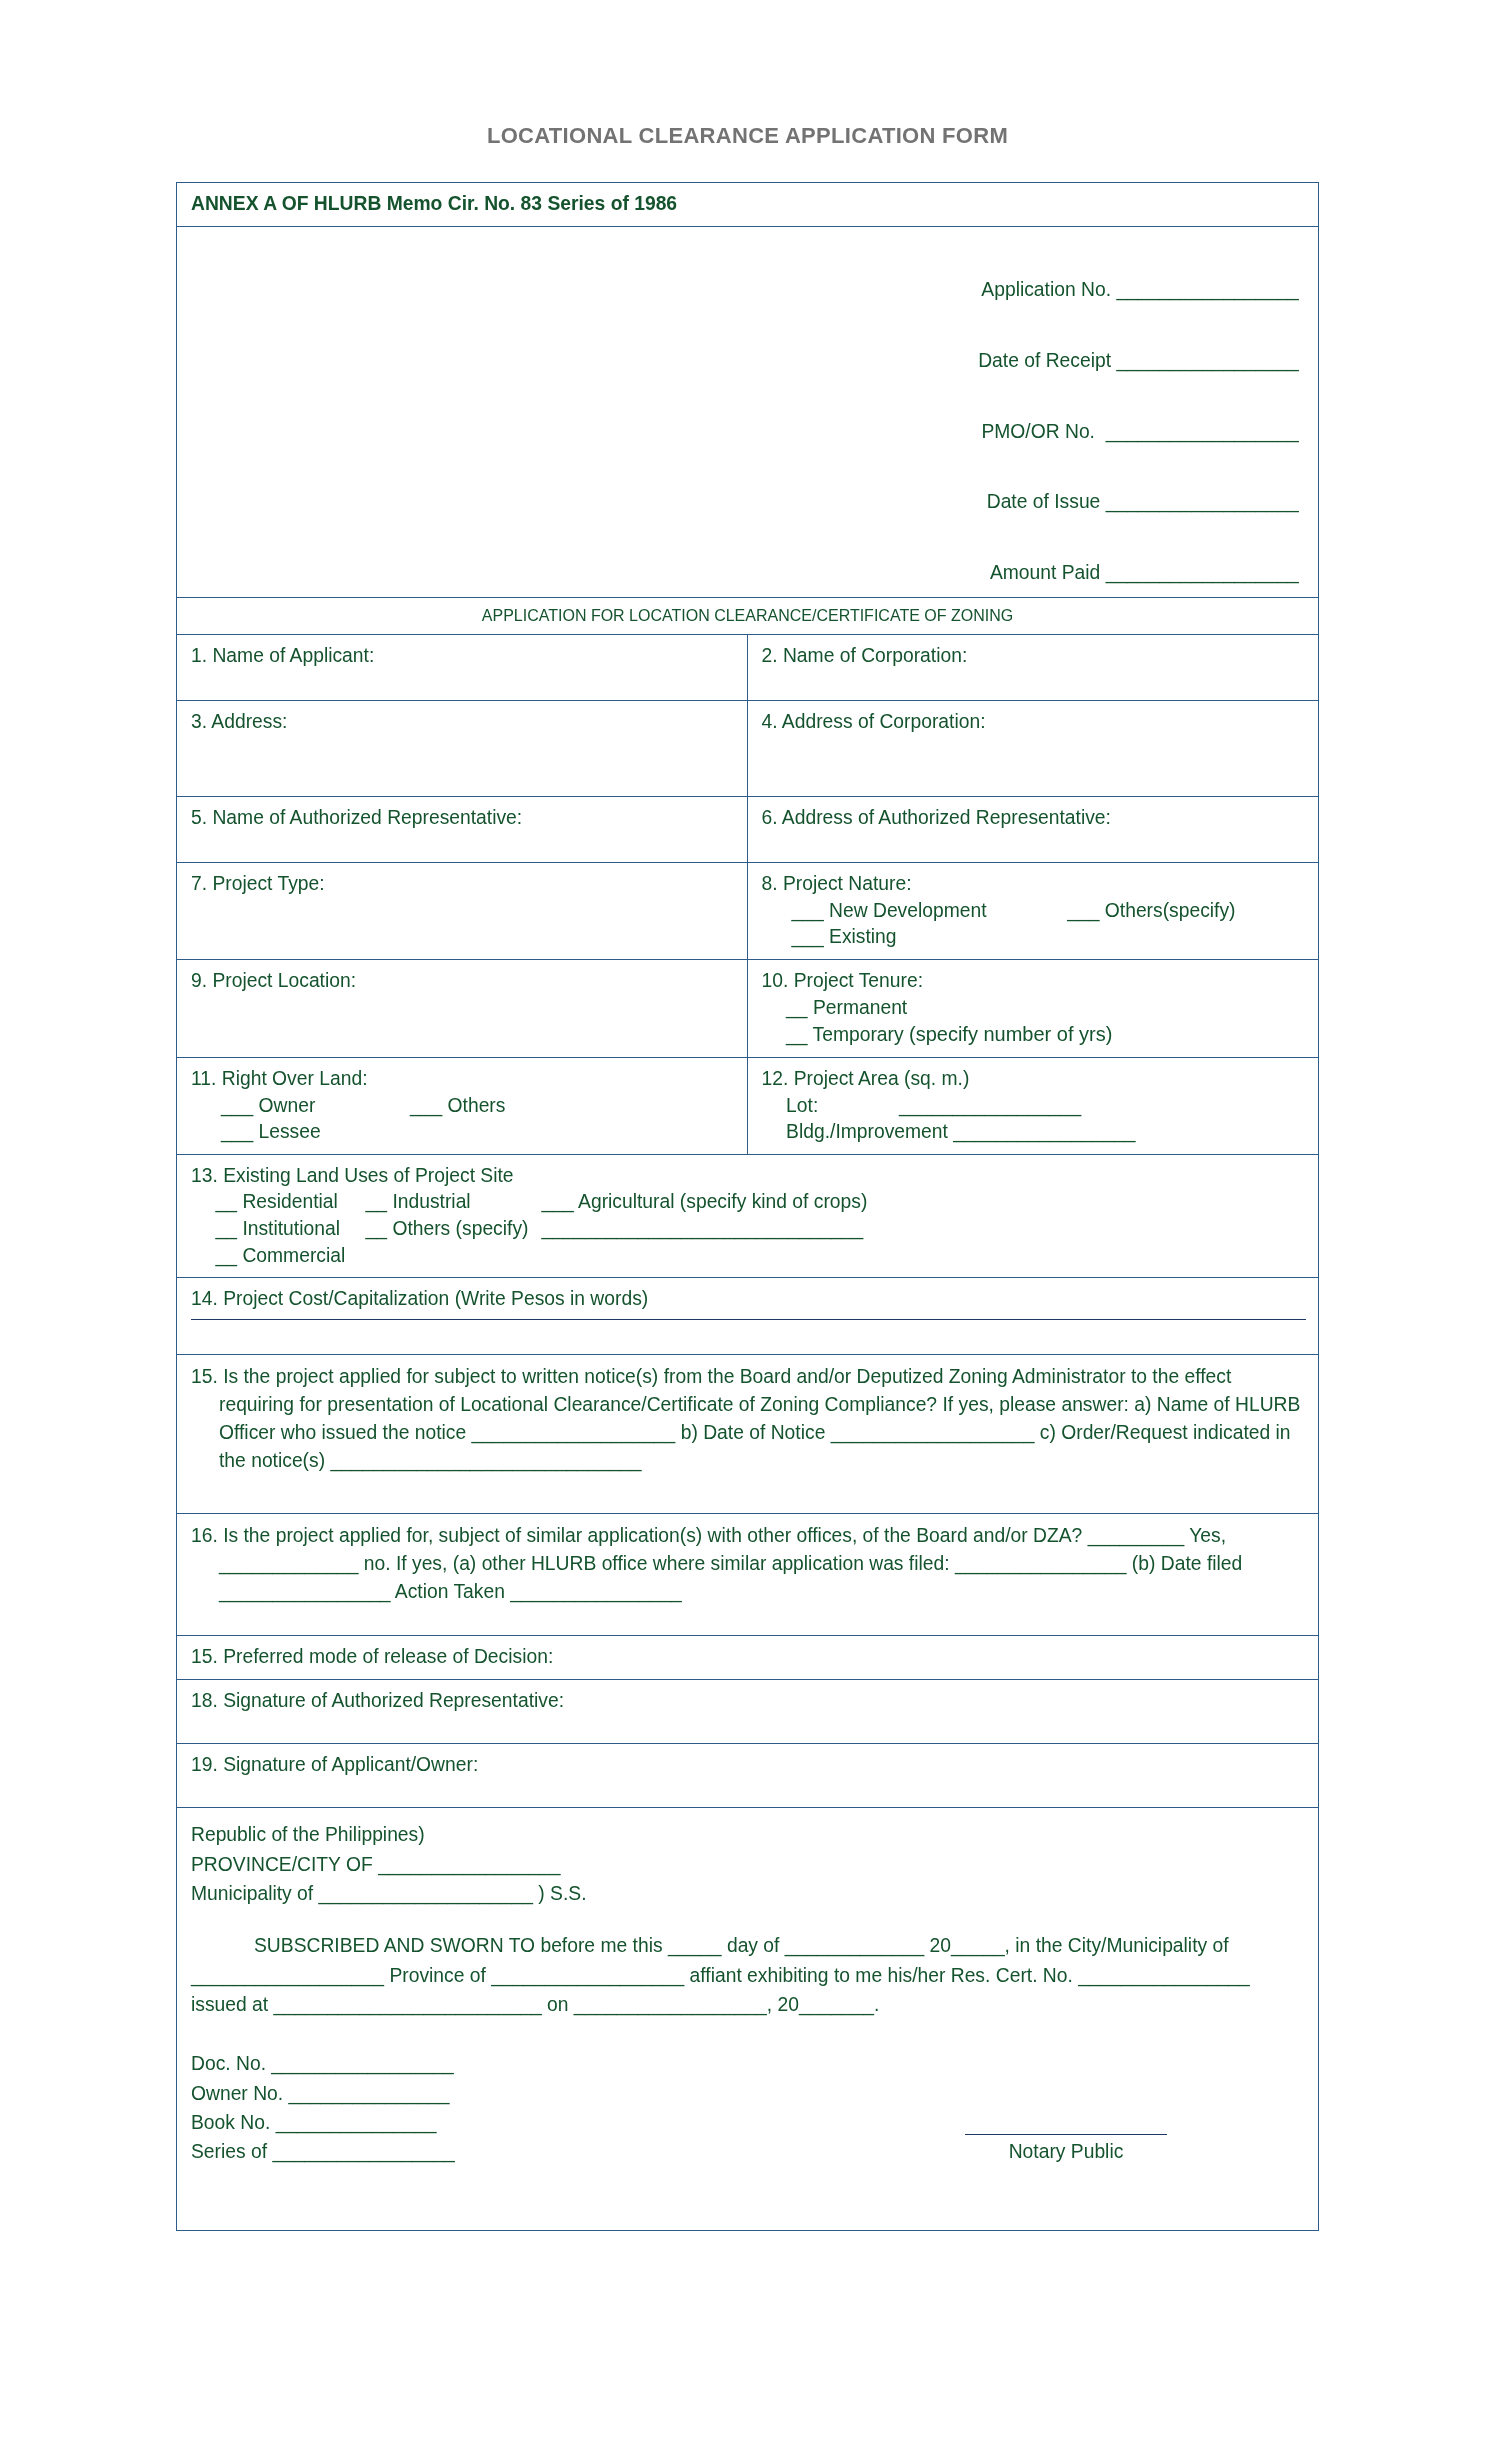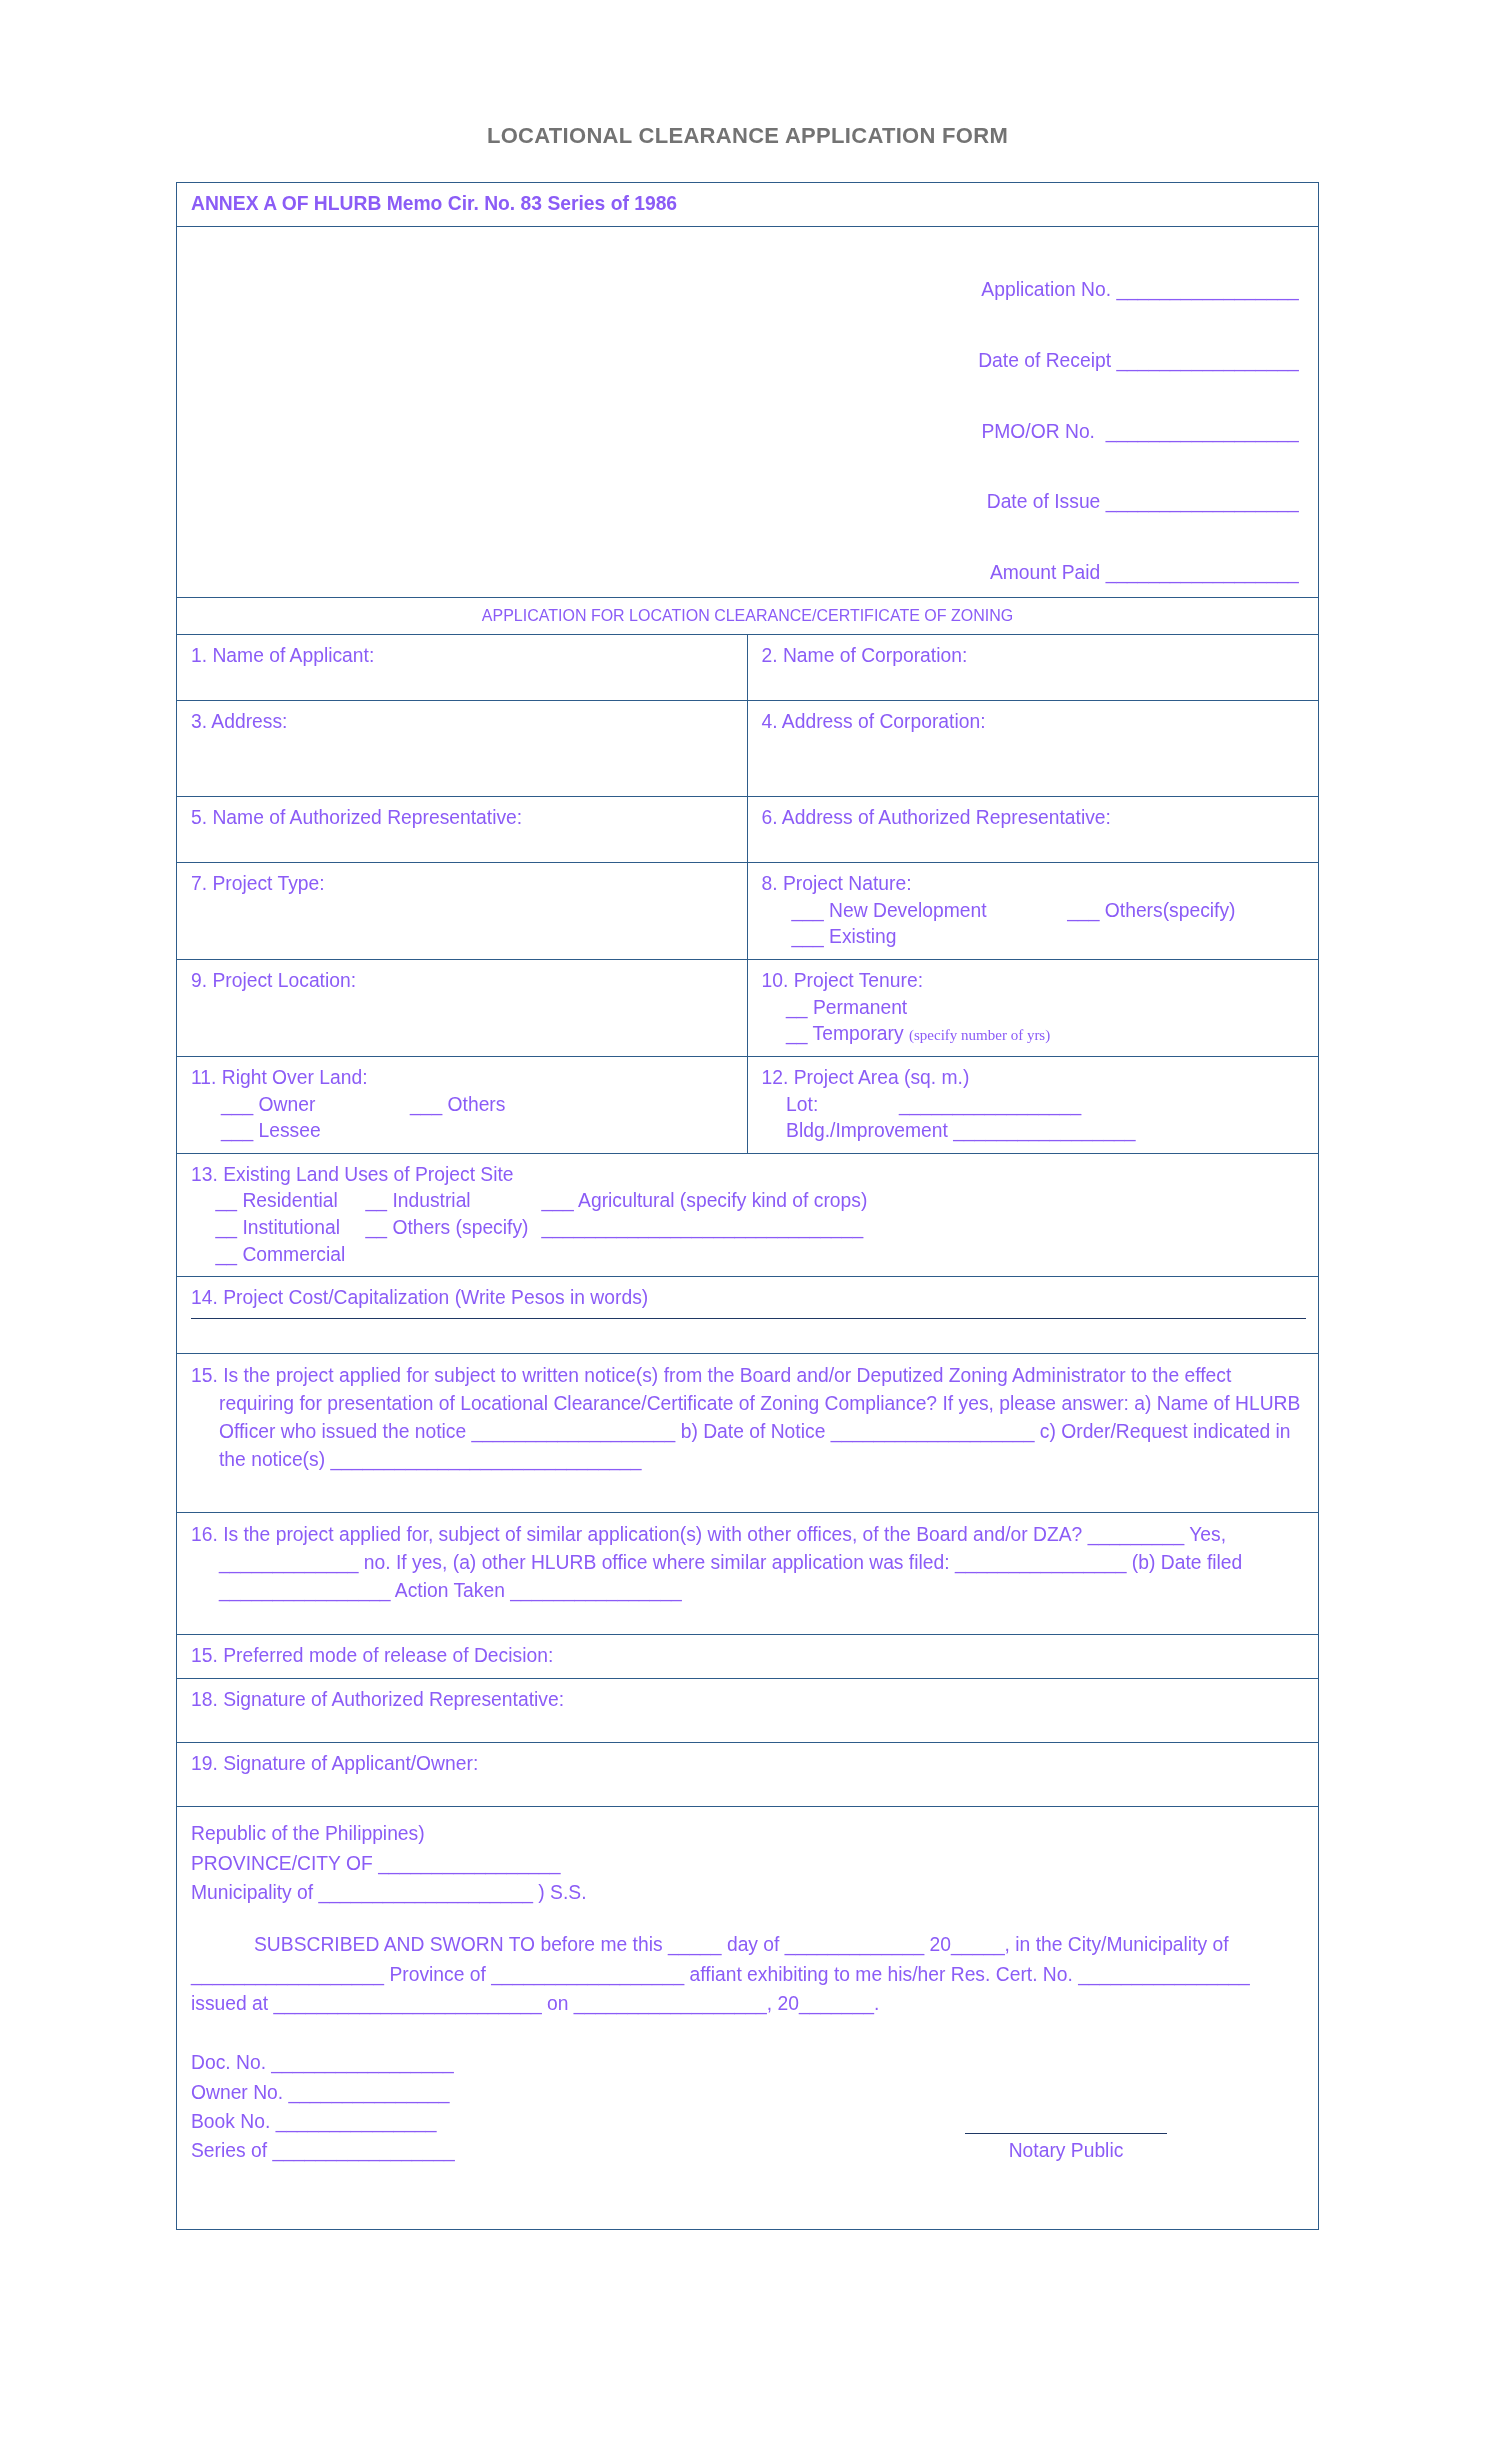--- a/index.html
+++ b/index.html
@@ -39,21 +39,21 @@
     display: flex;
     border-bottom: 1.8px solid #2E5C8A;
     box-sizing: border-box;
   }
   .row:last-child { border-bottom: none; }
   .cell {
     box-sizing: border-box;
     padding: 8px 12.3px 8px 14px;
     font-size: 19.3px;
     line-height: 1.38;
-    color: #8b5cf6;
+    color: #14532d;
   }
   .cell.left {
     width: 50%;
     border-right: 1.8px solid #2E5C8A;
   }
   .cell.right { width: 50%; }
   .cell.full { width: 100%; }
   .hdr-annex {
     font-weight: bold;
     font-size: 19.3px;
@@ -81,22 +81,21 @@
   .tall-3 { min-height: 76px; }
   .ind {
     display: block;
     padding-left: 30px;
   }
   .ind2 {
     display: block;
     padding-left: 24.6px;
   }
   .small {
-    font-size: 15px;
-    font-family: Liberation Serif, serif;
+    font-size: 20px;
   }
   .sp-1 { display: inline-block; width: 70px; }
   .sp-2 { display: inline-block; width: 84px; }
   .para {
     font-size: 19.3px;
     line-height: 1.45;
   }
   .hang {
     padding-left: 30px;
     text-indent: -30px;

